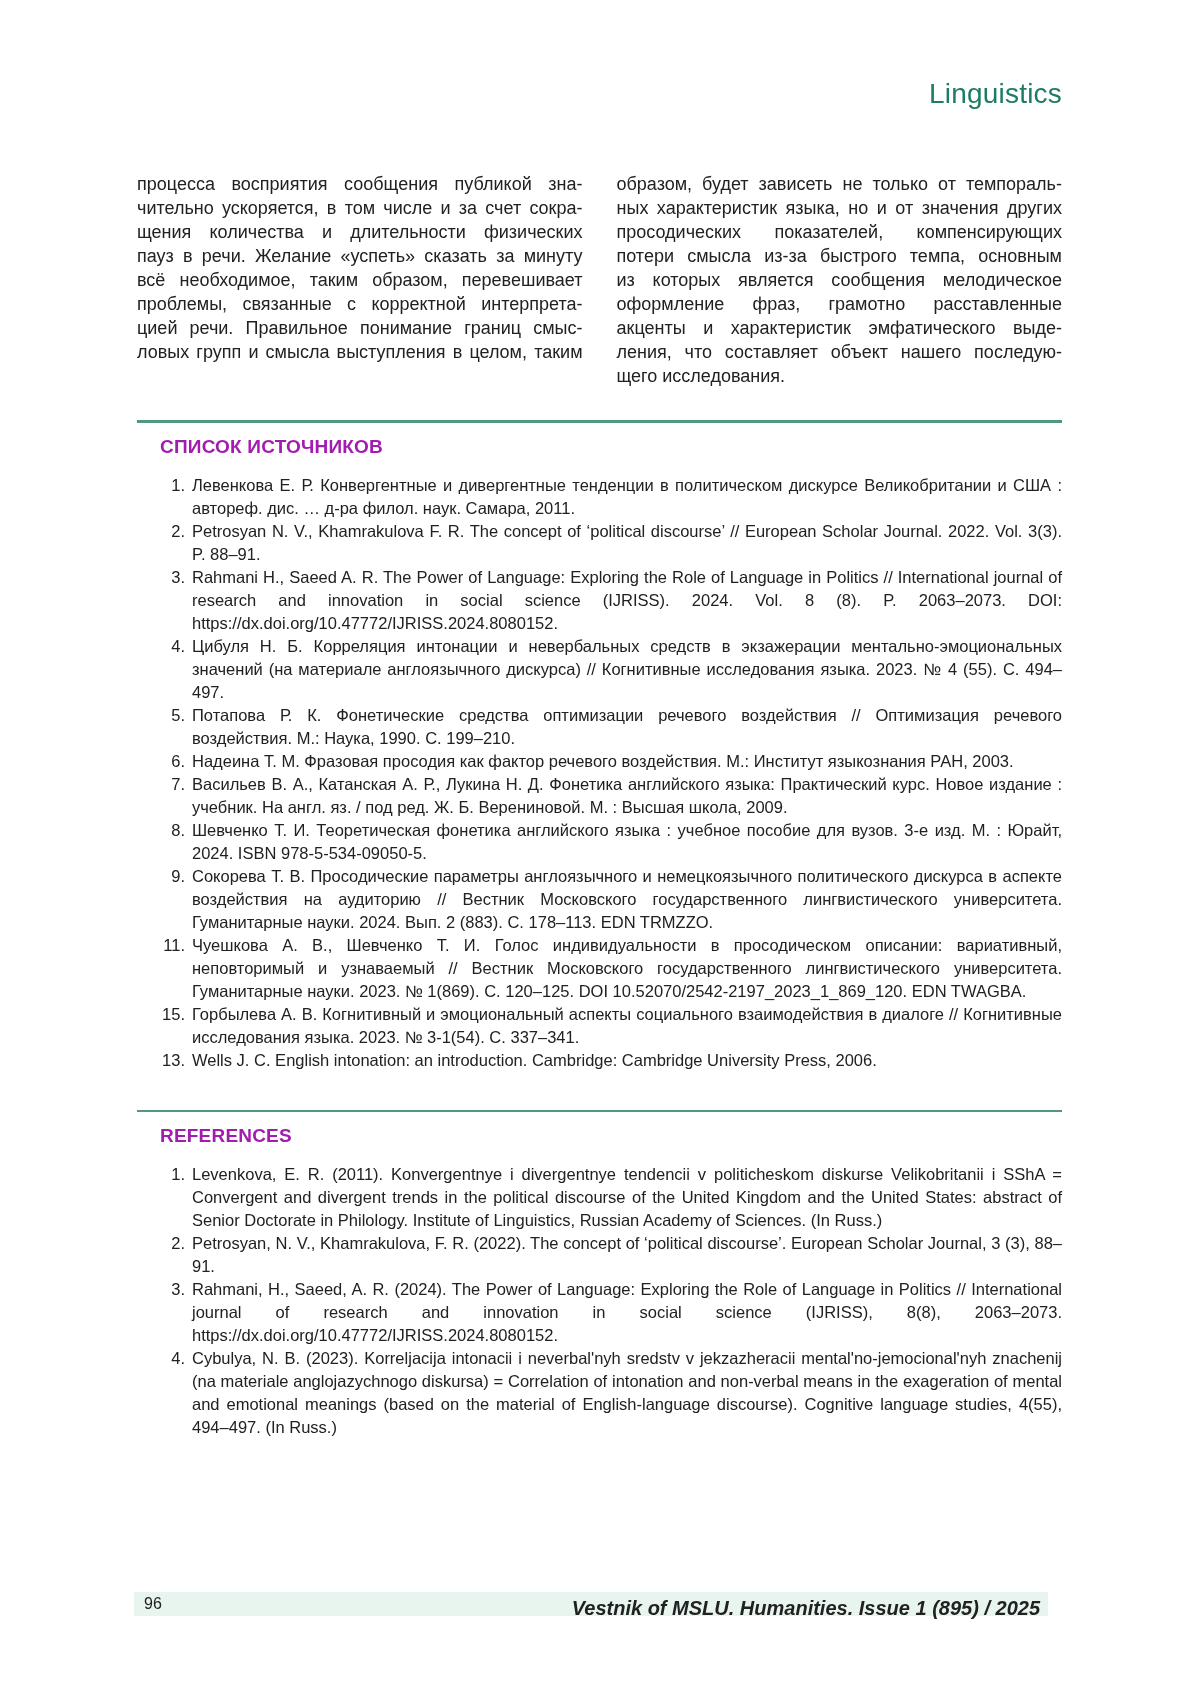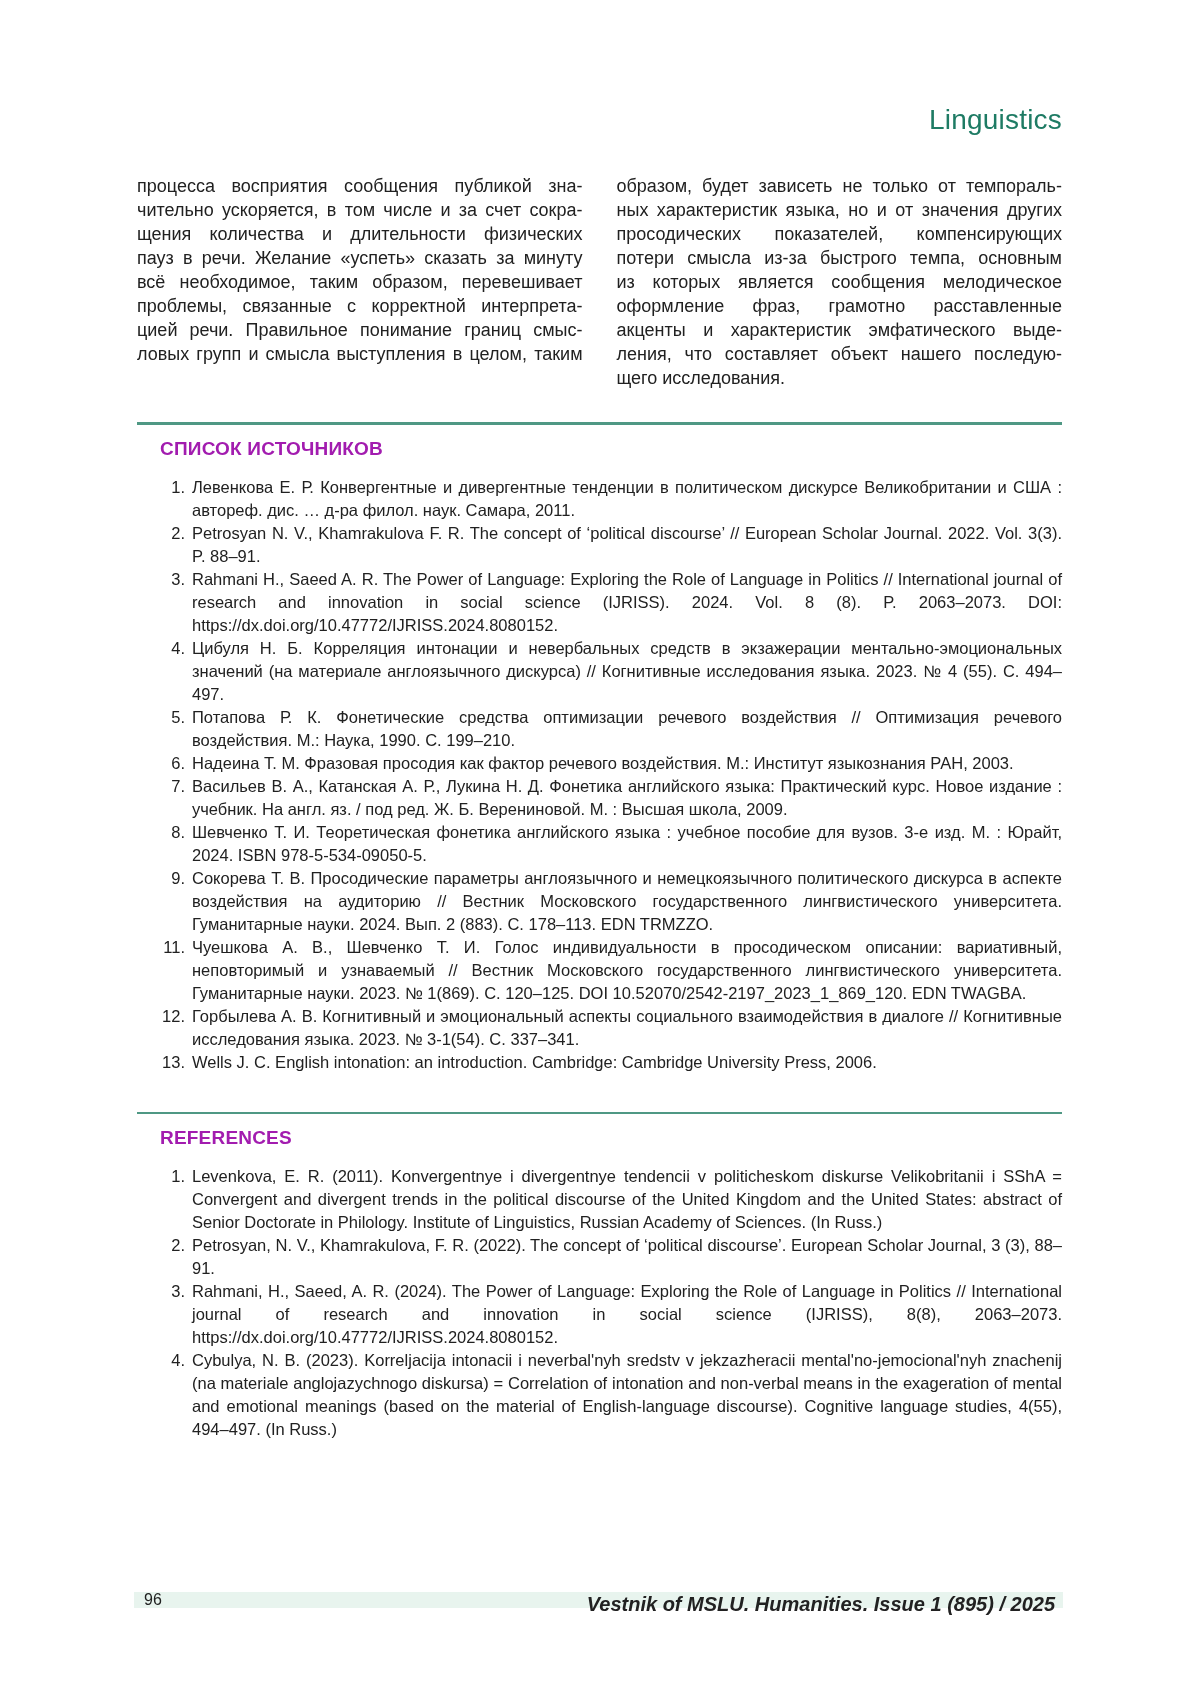--- a/index.html
+++ b/index.html
@@ -6,35 +6,35 @@
   .page {
     position: relative;
     width: 1200px;
     height: 1697px;
     background: #ffffff;
     font-family: "Liberation Sans", sans-serif;
     color: #212121;
     overflow: hidden;
   }
   .header {
-    padding-top: 104px;
+    padding-top: 78px;
     margin: 0 138px 0 137px;
     text-align: right;
   }
   .section-label {
     font-size: 28px;
     line-height: 32px;
     color: #1e7b64;
     letter-spacing: 0.2px;
   }
   .content { margin: 0 138px 0 137px; }
   .columns {
     display: flex;
     gap: 34px;
-    margin-top: 38px;
+    margin-top: 62px;
   }
   .col { flex: 1 1 0; font-size: 18px; line-height: 24px; }
   .bodyline { text-align: justify; text-align-last: justify; }
   .col-right .bodyline:last-child { text-align-last: left; }
   .rule {
     height: 2.5px;
     background: #4f9884;
     margin-top: 32px;
   }
   .rule-2 { margin-top: 38px; }
@@ -56,23 +56,23 @@
     text-align: right;
     margin-right: 7px;
   }
   .ref-text {
     flex: 1 1 auto;
     text-align: justify;
   }
   .footer {
     position: absolute;
     left: 134px;
-    right: 137px;
+    right: 152px;
     top: 1592px;
-    height: 16px;
+    height: 24px;
     background: #e8f4ee;
     display: flex;
     justify-content: space-between;
     align-items: center;
     padding: 0 8px 0 10px;
     box-sizing: border-box;
     font-size: 16px;
   }
   .journal {
     font-style: italic;
@@ -157,21 +157,21 @@
       </div>
         <div class="ref-item">
         <span class="ref-num">9.</span>
         <span class="ref-text">Сокорева Т. В. Просодические параметры англоязычного и немецкоязычного политического дискурса в аспекте воздействия на аудиторию // Вестник Московского государственного лингвистического университета. Гуманитарные науки. 2024. Вып. 2 (883). С. 178–113. EDN TRMZZO.</span>
       </div>
         <div class="ref-item">
         <span class="ref-num">11.</span>
         <span class="ref-text">Чуешкова А. В., Шевченко Т. И. Голос индивидуальности в просодическом описании: вариативный, неповторимый и узнаваемый // Вестник Московского государственного лингвистического университета. Гуманитарные науки. 2023. № 1(869). С. 120–125. DOI 10.52070/2542-2197_2023_1_869_120. EDN TWAGBA.</span>
       </div>
         <div class="ref-item">
-        <span class="ref-num">12.</span>
+        <span class="ref-num">15.</span>
         <span class="ref-text">Горбылева А. В. Когнитивный и эмоциональный аспекты социального взаимодействия в диалоге // Когнитивные исследования языка. 2023. № 3-1(54). С. 337–341.</span>
       </div>
         <div class="ref-item">
         <span class="ref-num">13.</span>
         <span class="ref-text">Wells J. C. English intonation: an introduction. Cambridge: Cambridge University Press, 2006.</span>
       </div>
       </div>
 
     <div class="rule rule-2"></div>
     <h2 class="sec-heading">REFERENCES</h2>

